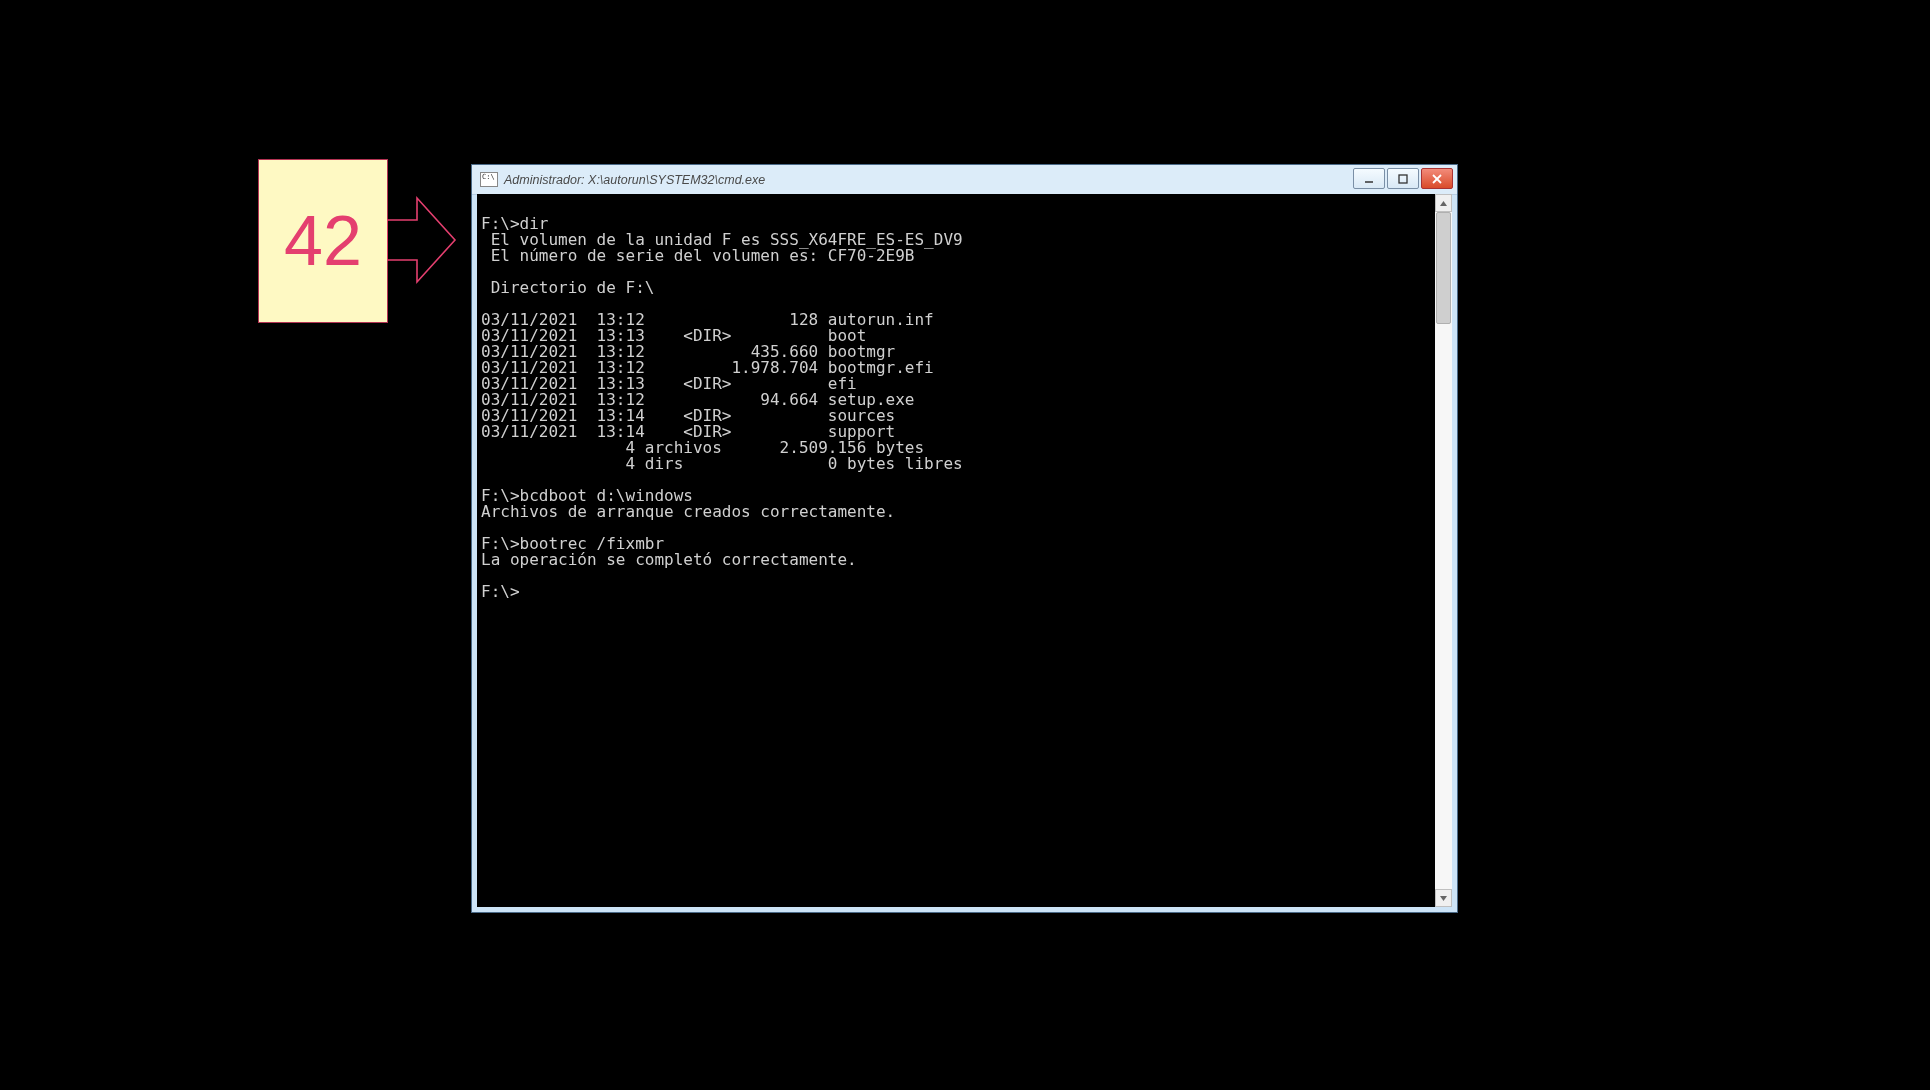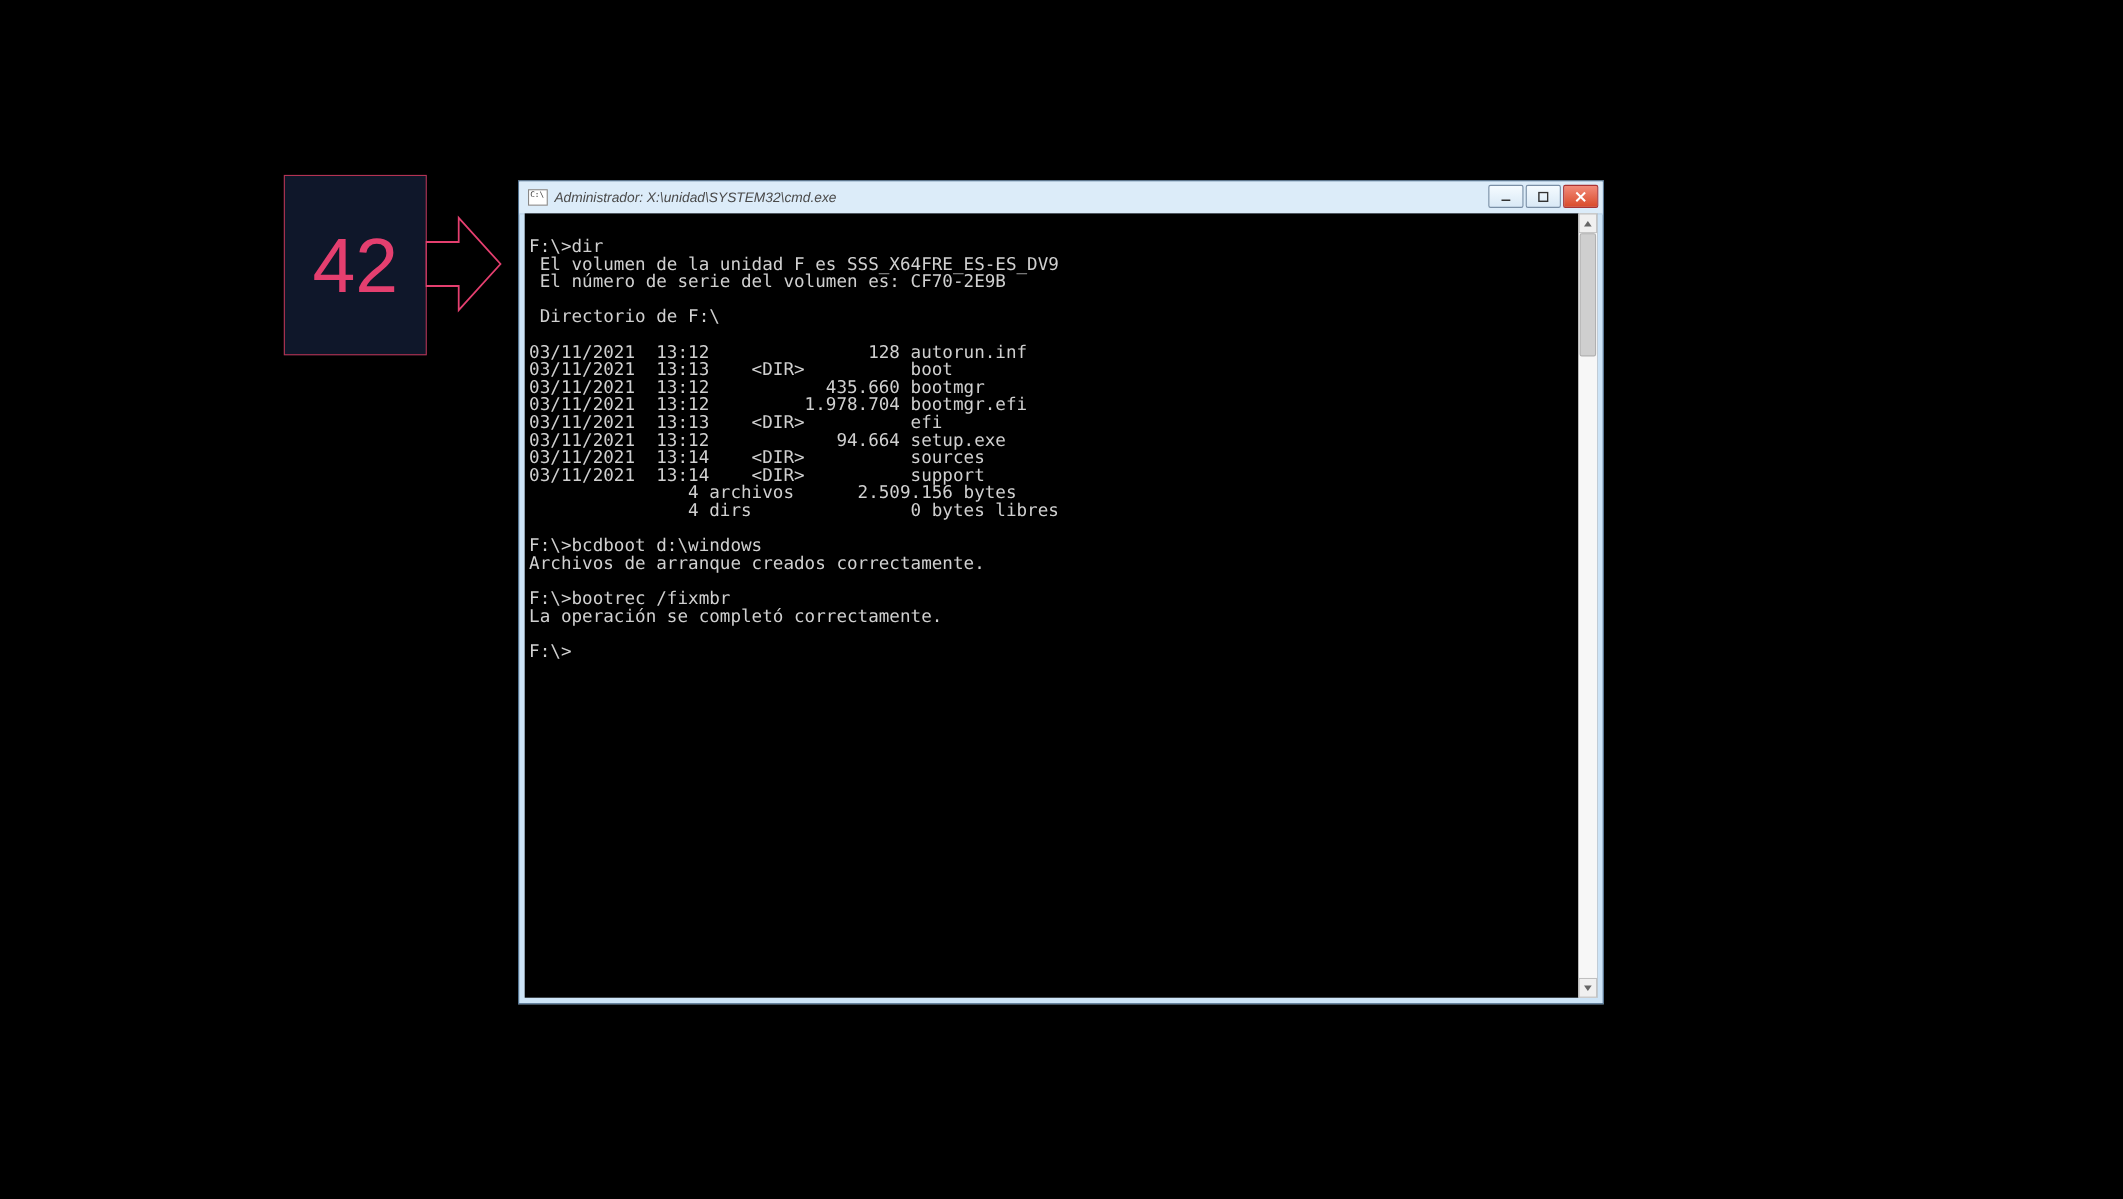--- a/index.html
+++ b/index.html
@@ -19,21 +19,21 @@
     background: #000;
   }
 
   
   .callout {
     position: absolute;
     left: 258px;
     top: 159px;
     width: 128px;
     height: 162px;
-    background: #0f172a;
+    background: #fef9c3;
     border: 1px solid #b33353;
     display: flex;
     align-items: center;
     justify-content: center;
   }
   .callout-number {
     font-size: 70px;
     font-weight: 300;
     color: #e43f6f;
     font-family: "Segoe UI Light", "Segoe UI", sans-serif;
@@ -186,21 +186,21 @@
   </div>
   <div class="callout-arrow">
     <svg width="70" height="100" viewBox="0 0 70 100">
       <path d="M0 30 L30 30 L30 8 L68 50 L30 92 L30 70 L0 70 Z" fill="none" stroke="#e43f6f" stroke-width="1.6"></path>
     </svg>
   </div>
 
   <div class="cmd-window">
     <div class="titlebar">
       <div class="titlebar-icon"></div>
-      <span class="titlebar-text">Administrador: X:\unidad\SYSTEM32\cmd.exe</span>
+      <span class="titlebar-text">Administrador: X:\autorun\SYSTEM32\cmd.exe</span>
       <div class="winbtns">
         <div class="winbtn">
           <svg width="10" height="10">
               <line x1="1" y1="8" x2="9" y2="8" stroke="#333" stroke-width="1.5"></line>
             </svg>
         </div>
         <div class="winbtn">
           <svg width="10" height="10">
               <rect x="1" y="1" width="8" height="8" fill="none" stroke="#333" stroke-width="1.3"></rect>
             </svg>

